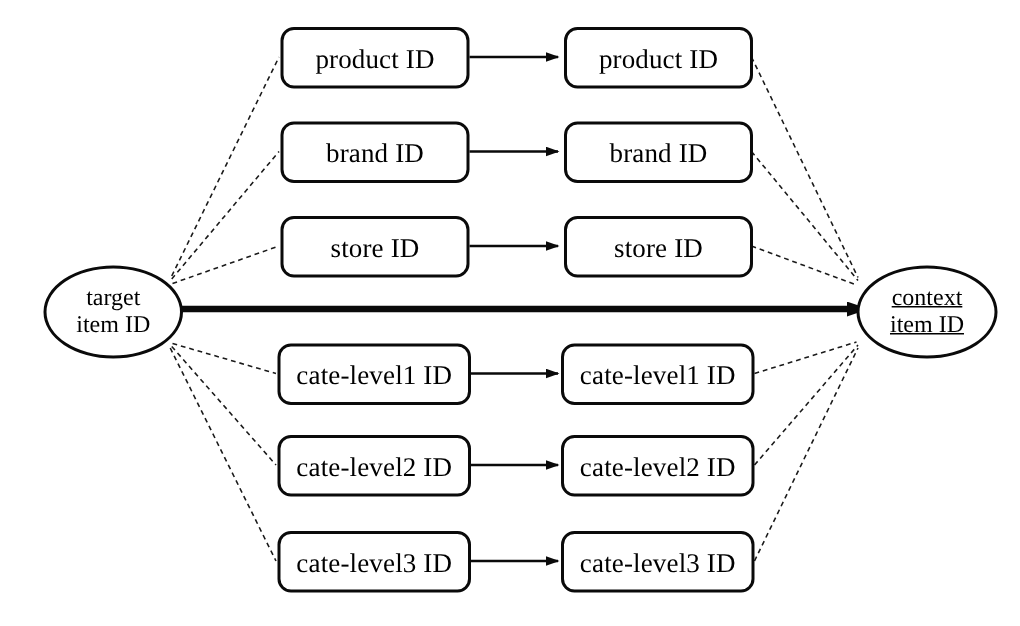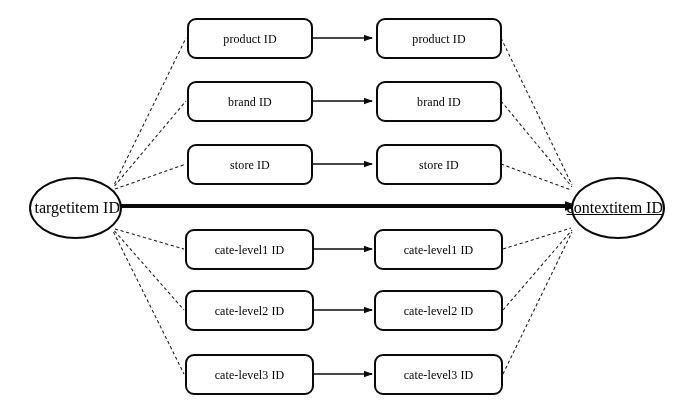--- a/index.html
+++ b/index.html
@@ -27,36 +27,36 @@
   }
   .node-box {
     position: absolute;
     box-sizing: border-box;
     border: 2.4px solid #0a0a0a;
     border-radius: 9px;
     background: #ffffff;
     display: flex;
     align-items: center;
     justify-content: center;
-    font-size: 12px;
+    font-size: 18px;
     line-height: 1;
     color: #000000;
     letter-spacing: 0.1px;
     white-space: nowrap;
   }
   .node-ellipse {
     position: absolute;
     box-sizing: border-box;
     border: 2.3px solid #0a0a0a;
     border-radius: 50%;
     background: #ffffff;
     display: flex;
-    flex-direction: row;
+    flex-direction: column;
     align-items: center;
-    justify-content: flex-end;
+    justify-content: center;
     font-size: 16px;
     line-height: 1.12;
     color: #000000;
     white-space: nowrap;
   }
   .ellipse-line { display: block; }
 </style>
 </head>
 <body>
 

